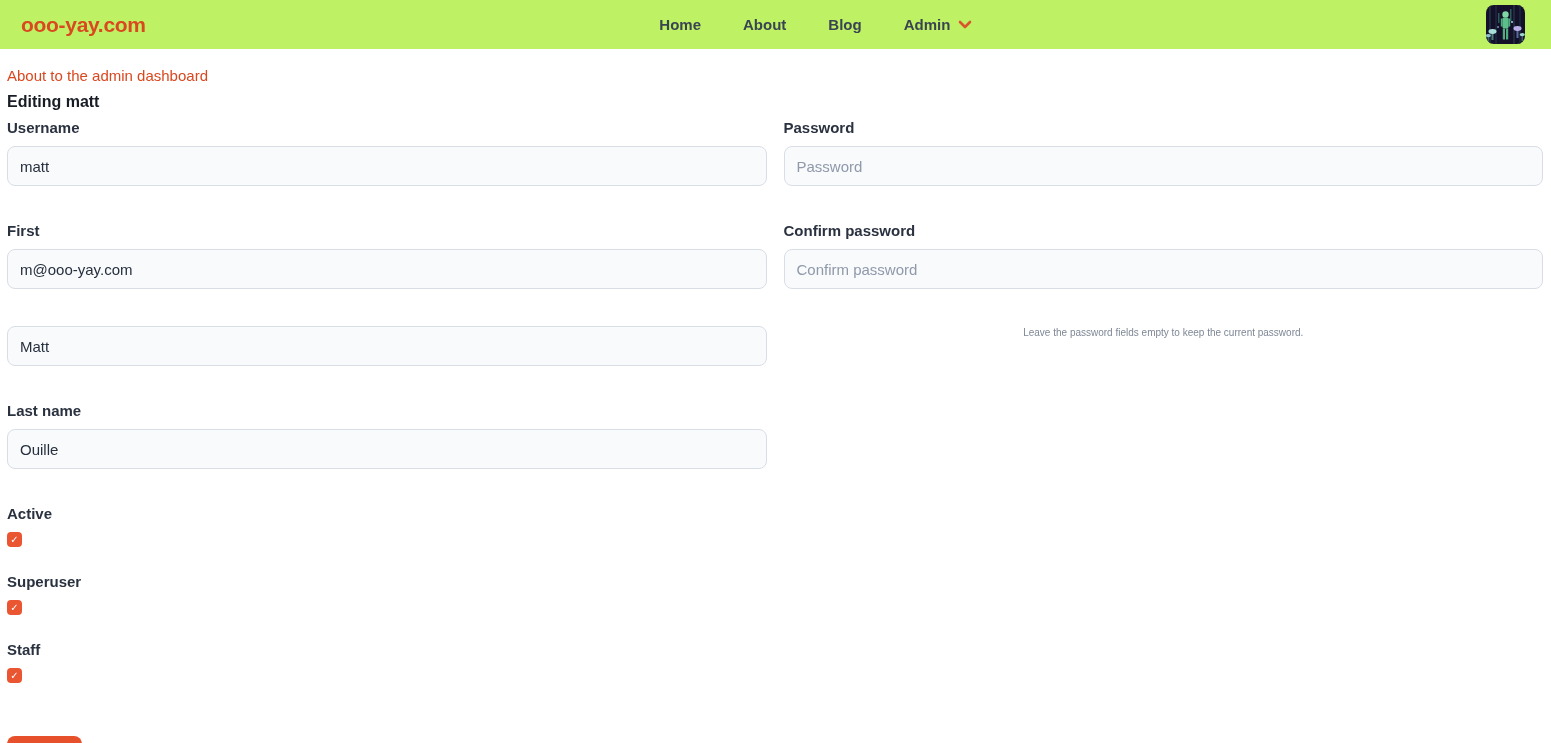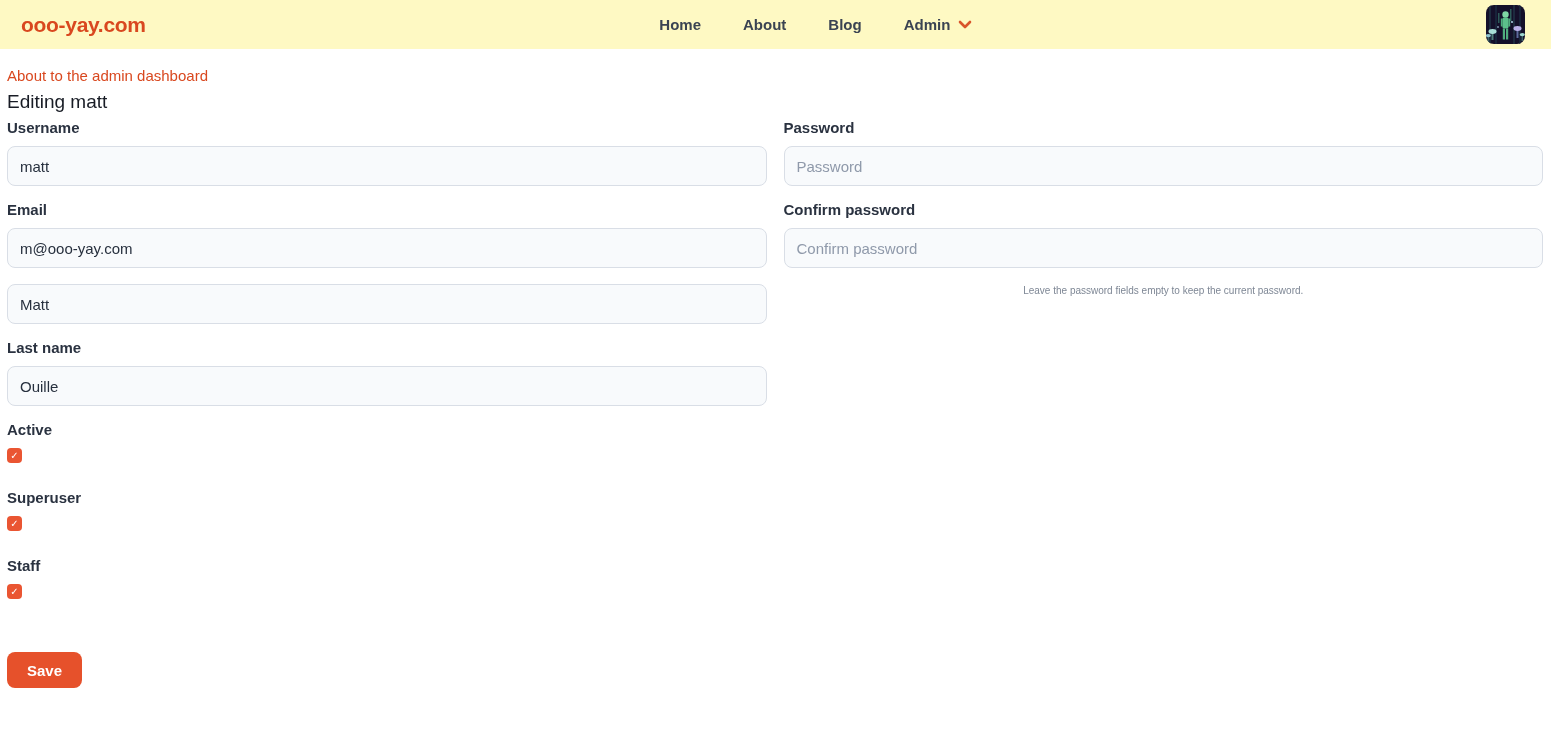--- a/index.html
+++ b/index.html
@@ -5,21 +5,21 @@
   * { margin: 0; padding: 0; box-sizing: border-box; }
   html, body { width: 1551px; height: 743px; background: #ffffff; overflow: hidden; }
   body { font-family: "Liberation Sans", "DejaVu Sans", sans-serif; color: #27303e; }
 
   
   .topbar {
     height: 49px;
     display: flex;
     align-items: center;
     padding: 0 26px 0 21px;
-    background: #fef9c3;
+    background: #bef264;
   }
   .logo {
     font-size: 21px;
     font-weight: 700;
     letter-spacing: -0.3px;
     color: #d9481f;
     cursor: pointer;
     white-space: nowrap;
   }
   .nav {
@@ -55,35 +55,35 @@
     display: inline-block;
     margin-top: 17px;
     font-size: 15px;
     color: #d9481f;
     text-decoration: none;
     cursor: pointer;
     line-height: 19px;
   }
   .page-title {
     margin-top: 7px;
-    font-size: 19px;
-    font-weight: 400;
+    font-size: 16px;
+    font-weight: 700;
     color: #181c25;
     line-height: 19px;
   }
 
   .form-grid {
     margin-top: 9px;
     display: grid;
     grid-template-columns: 1fr 1fr;
     column-gap: 17px;
     align-items: start;
   }
 
-  .field-group { margin-bottom: 16px; }
+  .field-group { margin-bottom: 37px; }
   .field-label {
     display: block;
     font-size: 15px;
     font-weight: 700;
     color: #2a3240;
     line-height: 15px;
     margin-bottom: 11px;
   }
   .text-input {
     width: 100%;
@@ -200,21 +200,21 @@
 
   <form class="form-grid">
 
     <div class="col">
       <div class="field-group">
         <label class="field-label">Username</label>
         <input class="text-input" type="text" value="matt" style="">
       </div>
 
       <div class="field-group">
-        <label class="field-label">Email</label>
+        <label class="field-label">First</label>
         <input class="text-input" type="text" value="m@ooo-yay.com" style="">
       </div>
 
       <div class="field-group">
         <input class="text-input" type="text" value="Matt" style="">
       </div>
 
       <div class="field-group">
         <label class="field-label">Last name</label>
         <input class="text-input" type="text" value="Ouille" style="">

